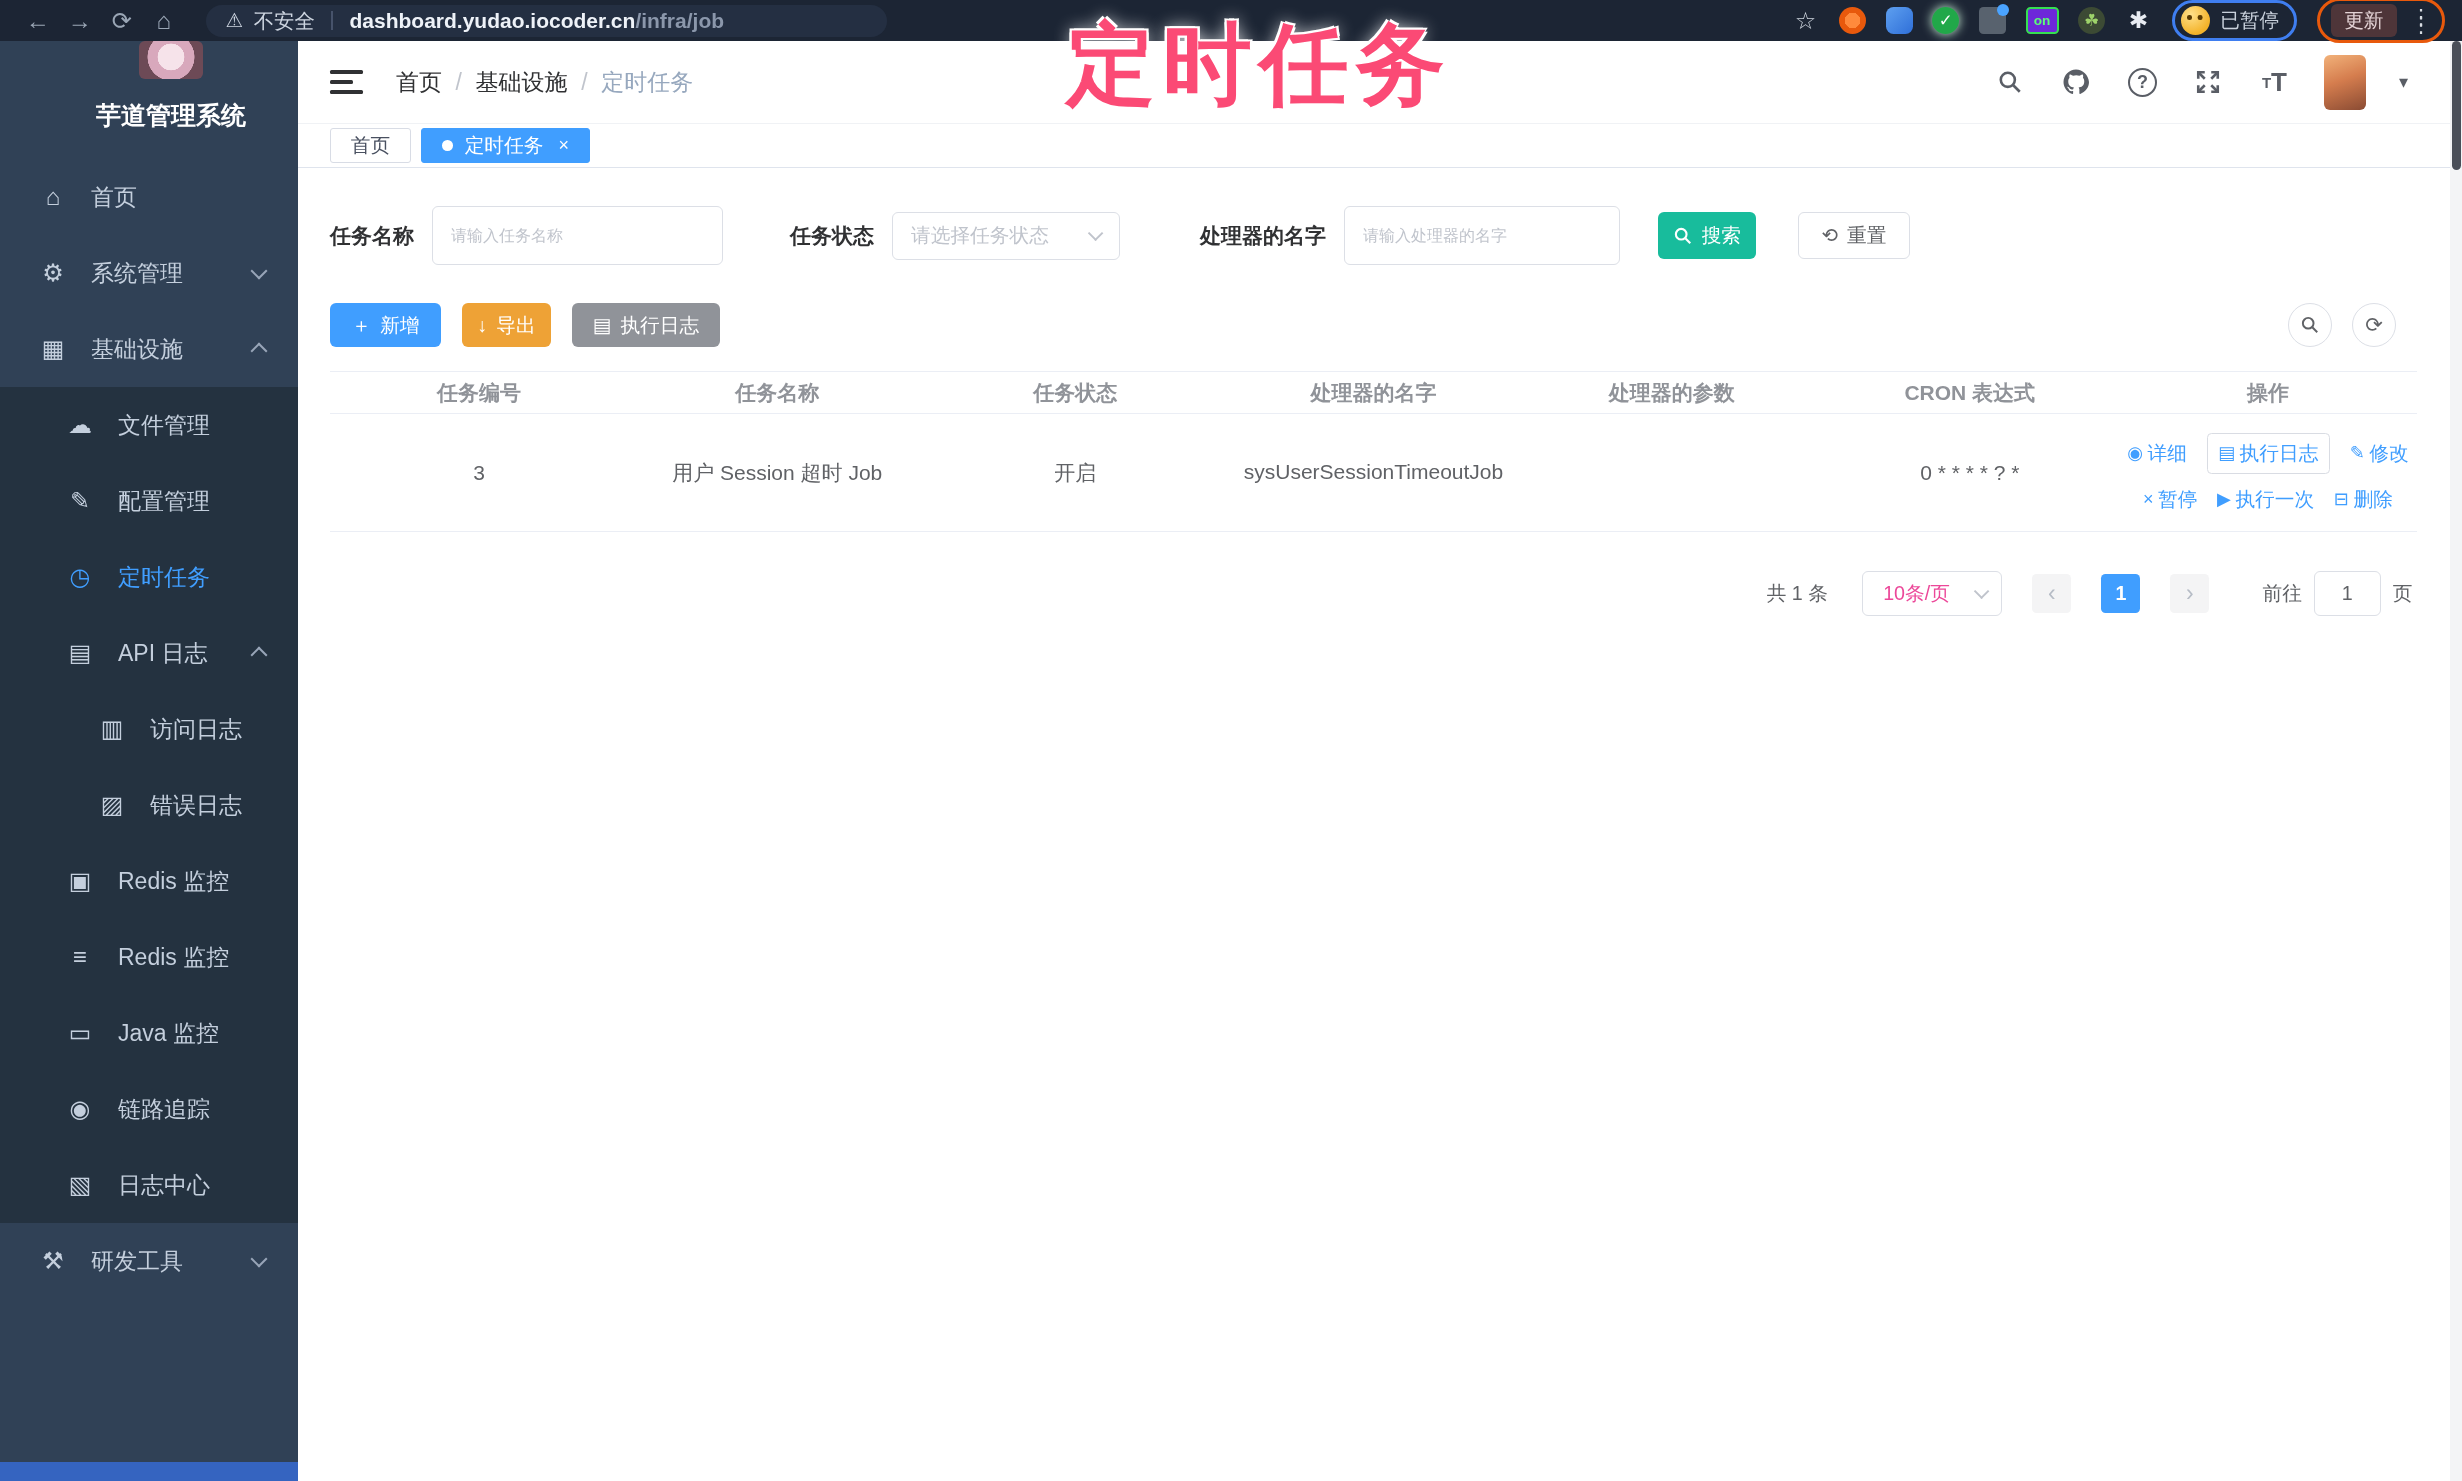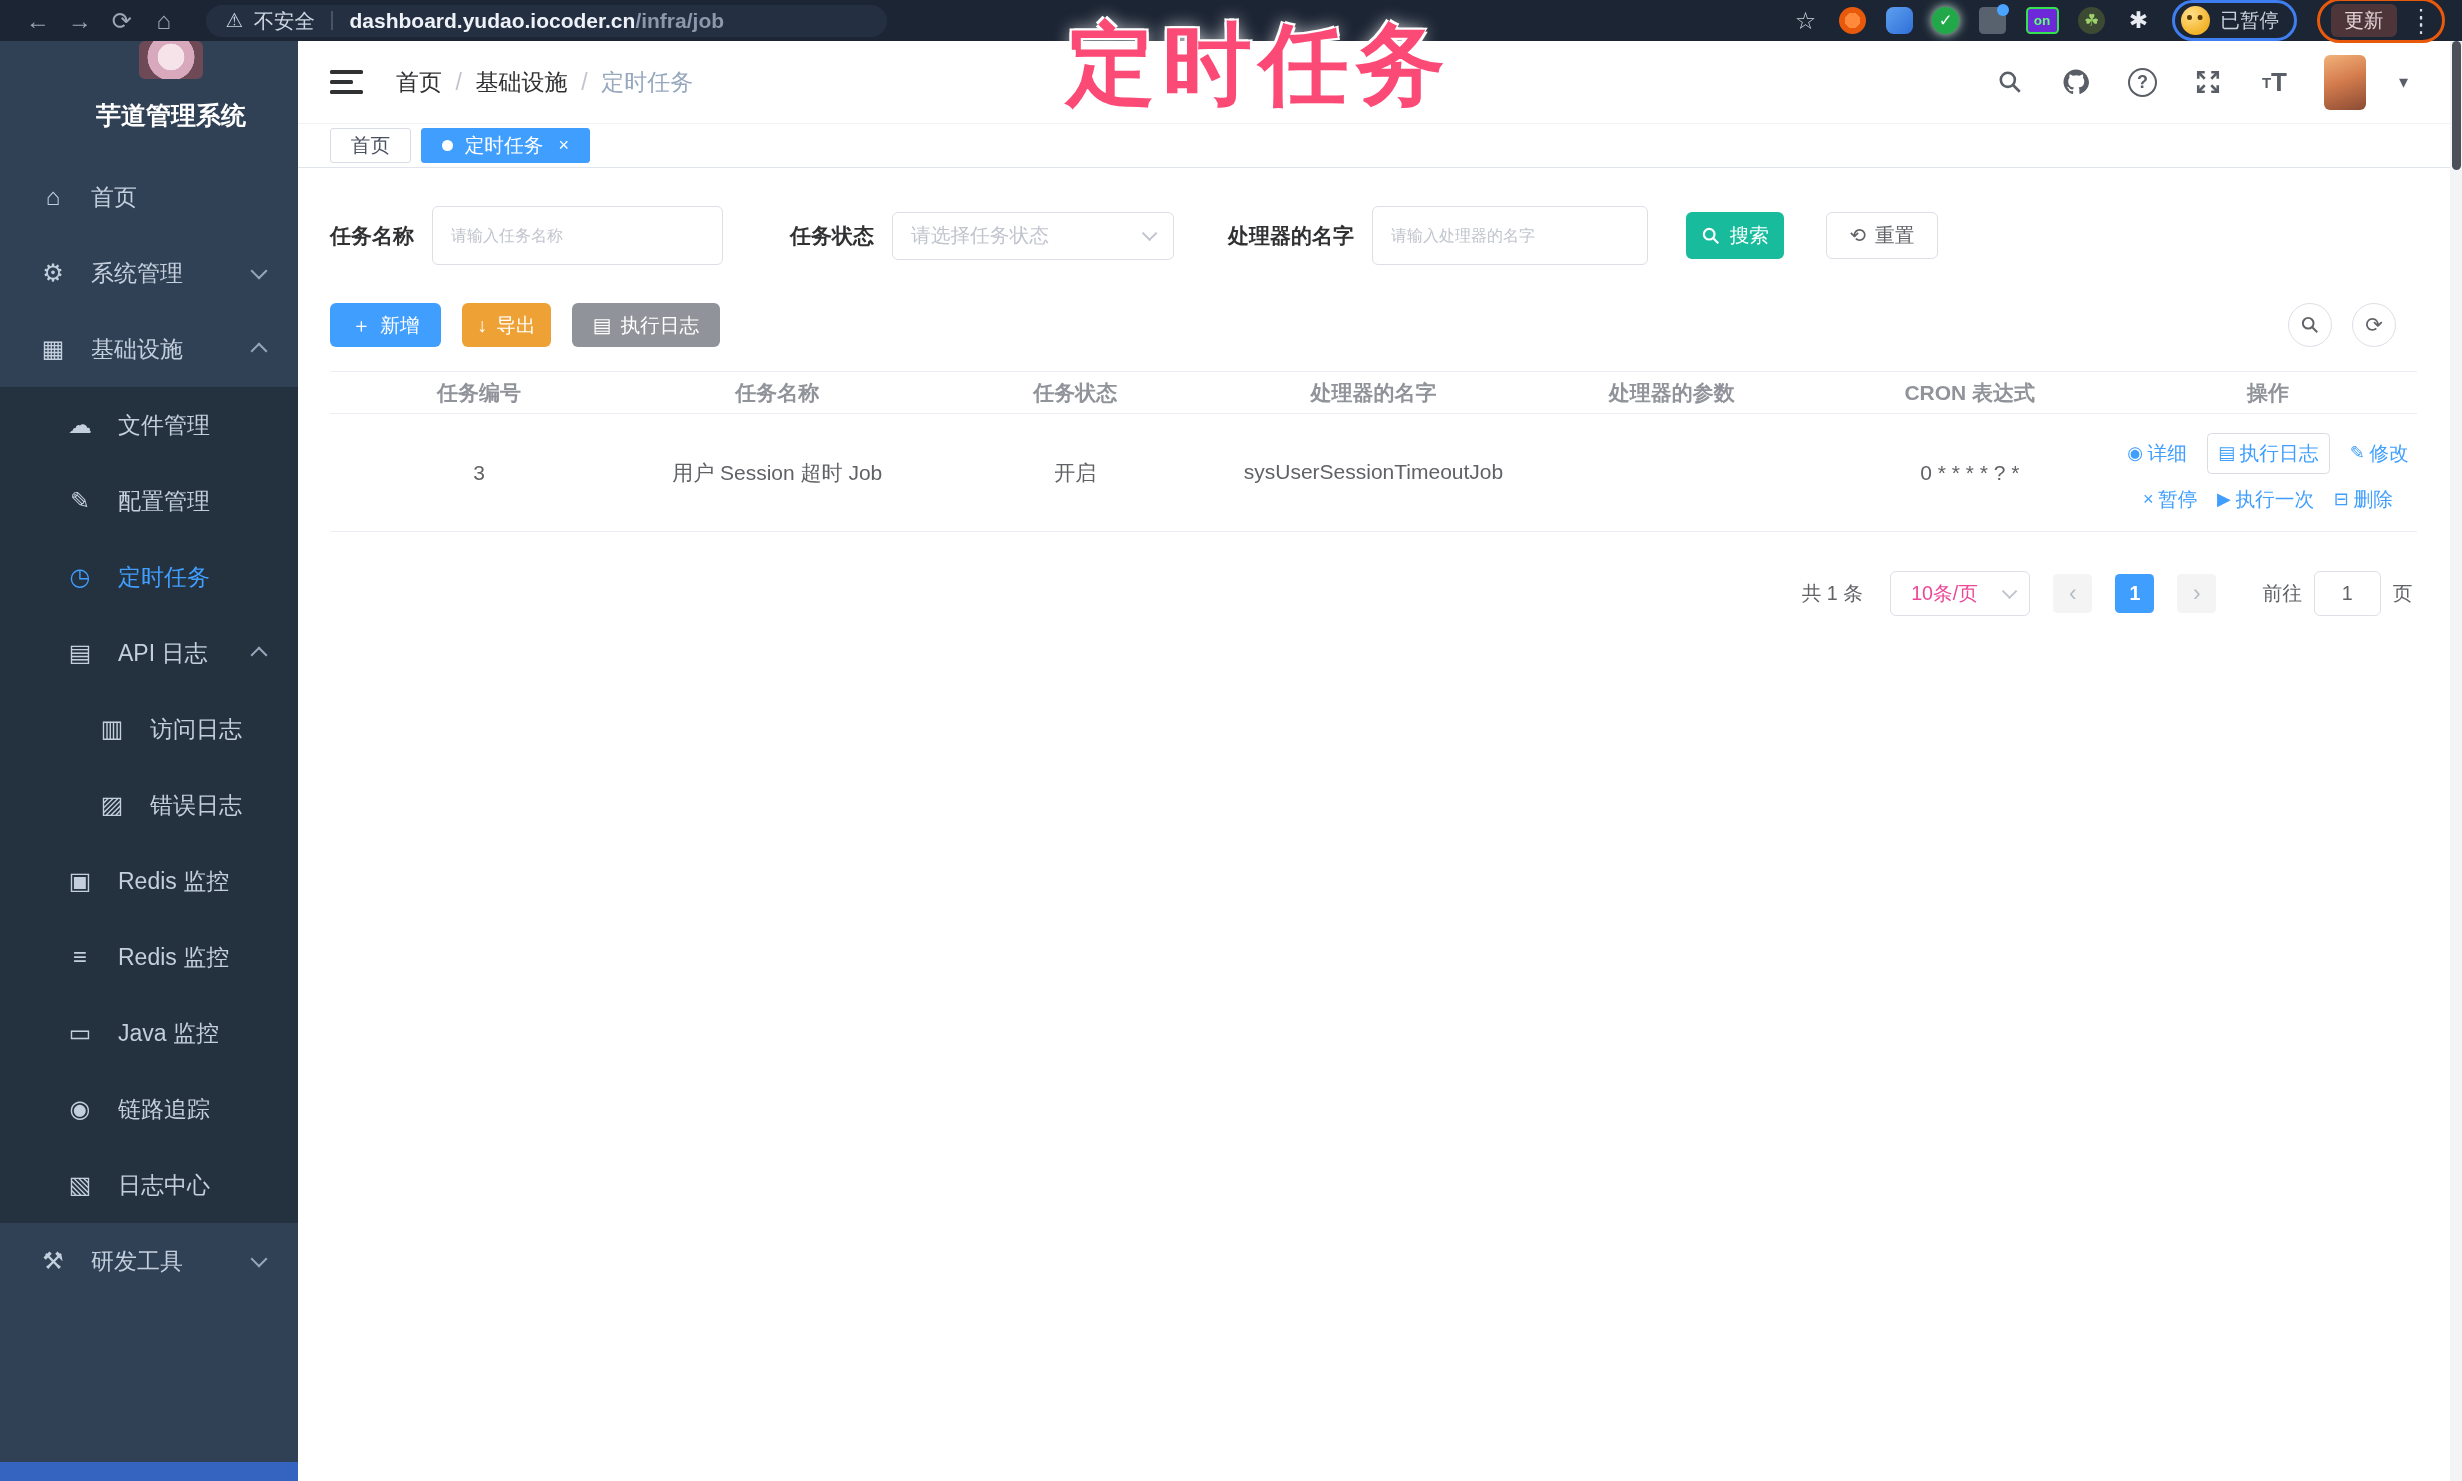--- a/index.html
+++ b/index.html
@@ -102,22 +102,22 @@
   .tab-x { font-size:18px; margin-left:3px; }
 
   .content { padding:0 33px 0 32px; }
 
   .filter-row { margin-top:38px; display:flex; align-items:center; }
   .f-label { font-size:21px; font-weight:700; color:#303133; margin-right:18px; white-space:nowrap; }
   .f-input { height:59px; border:1.5px solid #dcdfe6; border-radius:6px; font-size:16px; color:#606266;
     padding:0 18px; outline:none; font-family:inherit; }
   .f-input::placeholder { color:#c0c4cc; }
   .w1 { width:291px; margin-right:67px; }
-  .f-select { width:282px; height:48px; border:1.5px solid #dcdfe6; border-radius:6px; display:flex;
-    align-items:center; padding:0 18px; margin-right:54px; cursor:pointer; }
+  .f-select { width:228px; height:48px; border:1.5px solid #dcdfe6; border-radius:6px; display:flex;
+    align-items:center; padding:0 18px; margin-right:80px; cursor:pointer; }
   .f-select span { color:#c0c4cc; font-size:19.7px; flex:1; }
   .sel-chev { width:10.6px; height:10.6px; border-left:2.3px solid #c0c4cc; border-bottom:2.3px solid #c0c4cc;
     transform:rotate(-45deg); margin-top:-4.5px; }
   .w3 { width:276px; margin-right:38px; }
   .btn { height:47px; border:none; border-radius:6px; font-size:19.7px; display:inline-flex; align-items:center;
     justify-content:center; gap:9px; cursor:pointer; font-family:inherit; }
   .btn-search { background:#18bc9c; color:#fff; width:98px; margin-right:42px; }
   .btn-reset { background:#fff; color:#606266; width:112px; border:1.5px solid #dcdfe6; }
 
   .toolbar-row { margin-top:38px; display:flex; align-items:center; gap:21px; position:relative; }
@@ -136,21 +136,21 @@
   .t-row .col { font-size:21px; color:#606266; }
   .handler-wrap { max-width:280px; margin:0 auto; word-break:break-all; line-height:1.55; }
   .ops { display:flex; flex-direction:column; gap:12px; align-items:center; }
   .ops-line { display:flex; align-items:center; gap:19.7px; justify-content:center; }
   .op { color:#409eff; font-size:19.7px; display:inline-flex; align-items:center; gap:4.5px; cursor:pointer;
     white-space:nowrap; }
   .op .oico { font-size:18px; }
   .op-boxed { border:1.5px solid #d9dce3; background:#fff; border-radius:4.5px; padding:6px 10.6px;
     box-shadow:0 0 0 1.5px rgba(255,255,255,.9); }
 
-  .pagination { margin-top:39px; display:flex; align-items:center; justify-content:flex-end; gap:23px;
+  .pagination { margin-top:39px; display:flex; align-items:center; justify-content:flex-end; gap:30px;
     padding-right:4.5px; font-size:19.7px; color:#606266; }
   .pg-total { margin-right:4.5px; }
   .pg-size { width:140px; height:45px; border:1.5px solid #dcdfe6; border-radius:6px; display:flex;
     align-items:center; padding:0 15px 0 19.7px; cursor:pointer; }
   .pg-size span { flex:1; color:#ec4899; }
   .pg-btn { width:39px; height:39px; border-radius:4.5px; background:#f4f4f5; color:#b6bcc6; display:flex;
     align-items:center; justify-content:center; font-size:23px; cursor:pointer; }
   .pg-cur { width:39px; height:39px; border-radius:4.5px; background:#409eff; color:#fff; display:flex;
     align-items:center; justify-content:center; font-weight:700; cursor:pointer; }
   .pg-goto { display:flex; align-items:center; gap:12px; margin-left:23px; }

